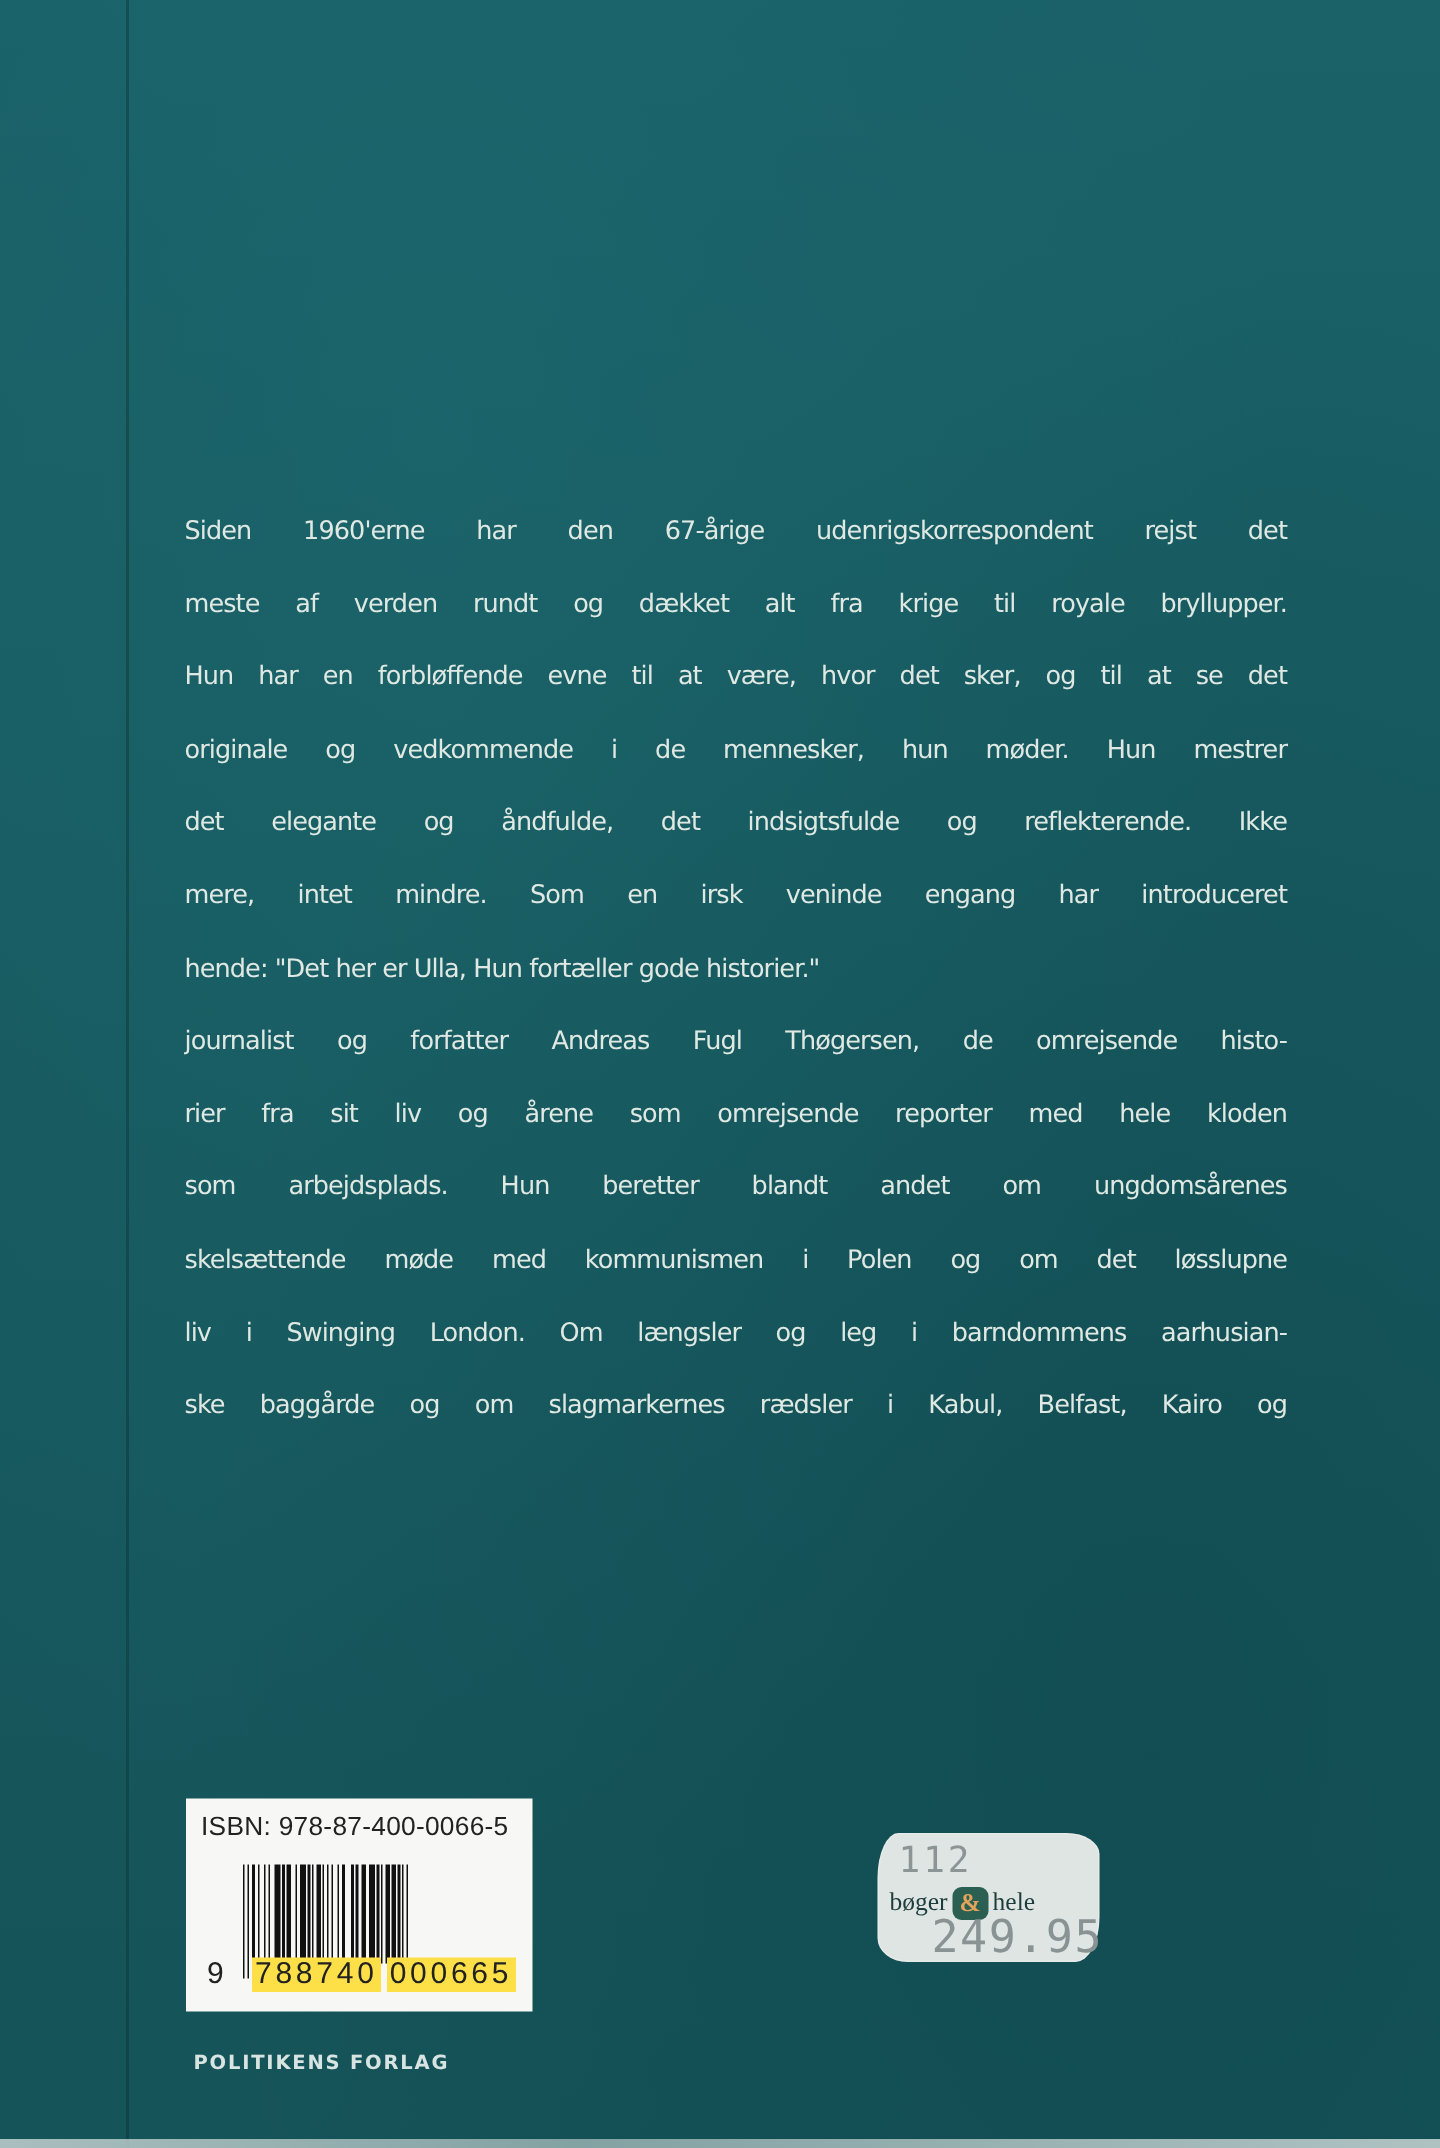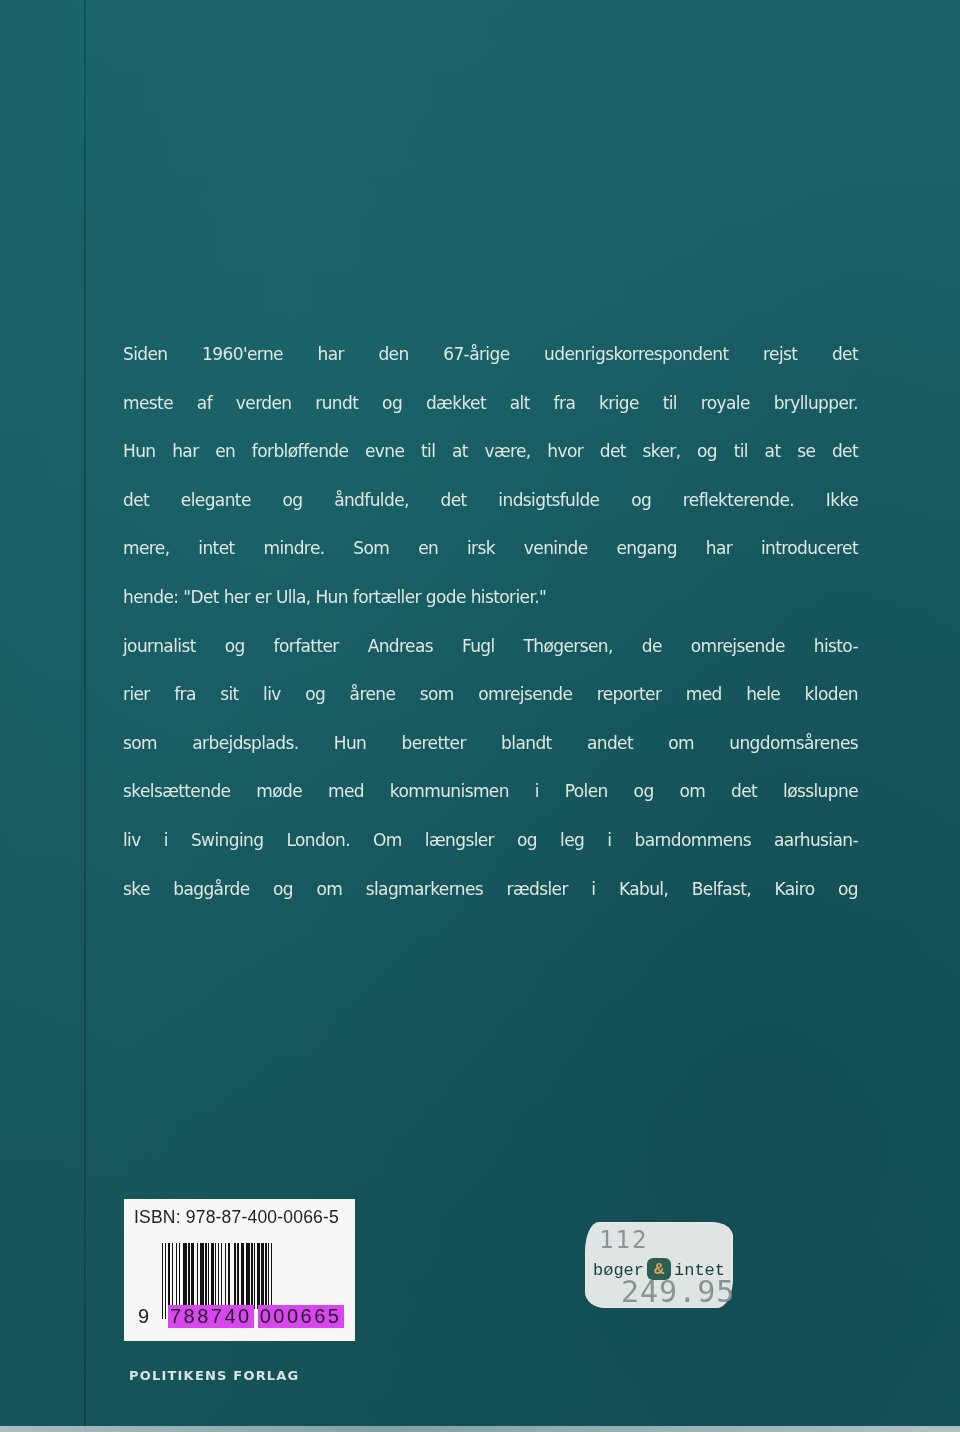--- a/index.html
+++ b/index.html
@@ -54,40 +54,40 @@
       display: flex; align-items: flex-start;
     }
     .bars span { display: block; background: #111; height: 66px; }
     .bars span.guard { height: 76px; }
     .barcode-digits {
       position: absolute; left: 14px; top: 106px; width: 210px;
       font-family: "Liberation Sans", sans-serif; font-size: 20px; color: #222;
       display: flex; white-space: nowrap;
     }
     .barcode-digits .first { width: 28px; }
-    .barcode-digits .grp { background: #d946ef; padding: 0 2px; letter-spacing: 2.5px; }
+    .barcode-digits .grp { background: #fde047; padding: 0 2px; letter-spacing: 2.5px; }
     .publisher {
       position: absolute; left: 129px; top: 1368px;
       font-family: "DejaVu Sans", sans-serif; font-weight: bold; font-size: 13px;
       letter-spacing: 1.2px; color: #d8e4e2;
     }
     .sticker {
       position: absolute; left: 585px; top: 1222px; width: 148px; height: 86px;
       background: #dfe5e2;
       border-radius: 14px 22px 16px 20px / 30px 14px 30px 16px;
       box-shadow: 0 0 0 1px rgba(255,255,255,0.25) inset;
     }
     .sticker .stamp-top {
       position: absolute; left: 14px; top: 4px;
       font-family: "DejaVu Sans Mono", monospace; font-size: 24px; color: #8c9596;
       letter-spacing: 2px;
     }
     .sticker .brand {
-      position: absolute; left: 8px; top: 36px; display: flex; align-items: flex-end;
-      font-family: Liberation Mono, monospace; font-size: 17px; color: #1d3d3d;
+      position: absolute; left: 8px; top: 36px; display: flex; align-items: flex-start;
+      font-family: Liberation Serif, serif; font-size: 17px; color: #1d3d3d;
       white-space: nowrap;
     }
     .sticker .amp {
       display: inline-flex; align-items: center; justify-content: center;
       width: 24px; height: 22px; background: #2a5f52; border-radius: 6px;
       color: #e2a45a; font-weight: bold; font-size: 17px; margin: 0 3px;
     }
     .sticker .price {
       position: absolute; left: 36px; top: 52px;
       font-family: "DejaVu Sans Mono", monospace; font-size: 30px; color: #8a9394;
@@ -98,20 +98,21 @@
 <body>
 
 <div class="cover">
   <div class="spine-line"></div>
 
 
   <div class="body">
     <div class="line">Siden 1960'erne har den 67-årige udenrigskorrespondent rejst det</div>
     <div class="line">meste af verden rundt og dækket alt fra krige til royale bryllupper.</div>
     <div class="line">Hun har en forbløffende evne til at være, hvor det sker, og til at se det</div>
+    <div class="line">originale og vedkommende i de mennesker, hun møder. Hun mestrer</div>
     <div class="line">det elegante og åndfulde, det indsigtsfulde og reflekterende. Ikke</div>
     <div class="line">mere, intet mindre. Som en irsk veninde engang har introduceret</div>
     <div class="line last">hende: "Det her er Ulla, Hun fortæller gode historier."</div>
     <div class="line">journalist og forfatter Andreas Fugl Thøgersen, de omrejsende histo-</div>
     <div class="line">rier fra sit liv og årene som omrejsende reporter med hele kloden</div>
     <div class="line">som arbejdsplads. Hun beretter blandt andet om ungdomsårenes</div>
     <div class="line">skelsættende møde med kommunismen i Polen og om det løsslupne</div>
     <div class="line">liv i Swinging London. Om længsler og leg i barndommens aarhusian-</div>
     <div class="line">ske baggårde og om slagmarkernes rædsler i Kabul, Belfast, Kairo og</div>
   </div>
@@ -184,21 +185,21 @@
       <span class="grp" style="margin-left:2px;">788740</span>
       <span class="grp" style="margin-left:4px;text-align:right;">000665</span>
     </div>
   </div>
 
   <div class="sticker">
     <div class="stamp-top">112</div>
     <div class="brand">
       <span>bøger</span>
       <span class="amp">&amp;</span>
-      <span>intet</span>
+      <span>hele</span>
     </div>
     <div class="price">249.95</div>
   </div>
 
   <div class="publisher">POLITIKENS FORLAG</div>
 
   <div class="bottom-edge"></div>
 </div>
 
 </body></html>

